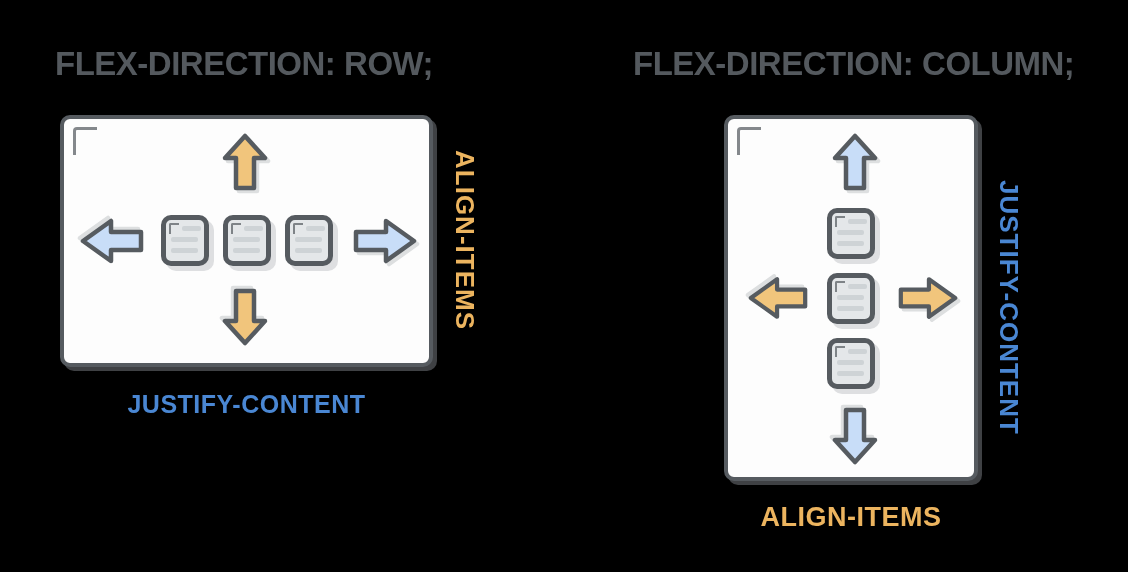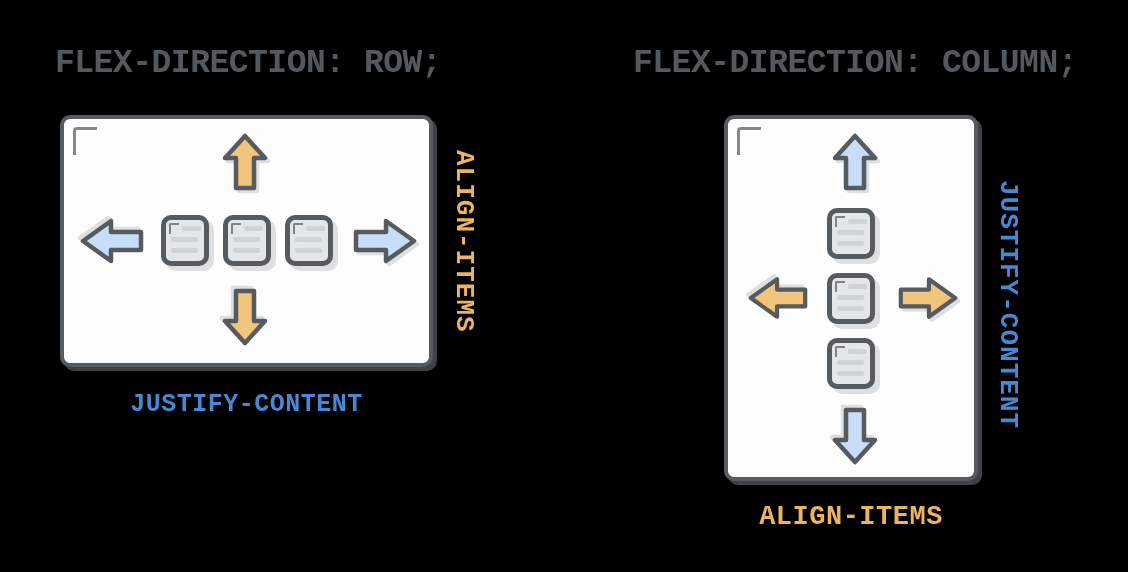--- a/index.html
+++ b/index.html
@@ -15,21 +15,21 @@
     --item-line:#ced3d6;
     --corner-gray:#84888c;
   }
   *{margin:0;padding:0;box-sizing:border-box;}
   html,body{background:var(--background);}
   .canvas{
     position:relative;
     width:1128px;height:572px;
     background:var(--background);
     overflow:hidden;
-    font-family:Liberation Mono, monospace;
+    font-family:Liberation Sans, sans-serif;
   }
   .title{
     position:absolute;
     font-size:34px;
     font-weight:bold;
     letter-spacing:-0.5px;
     color:var(--title-gray);
     white-space:nowrap;
     transform:scaleX(0.97);
     transform-origin:left center;

